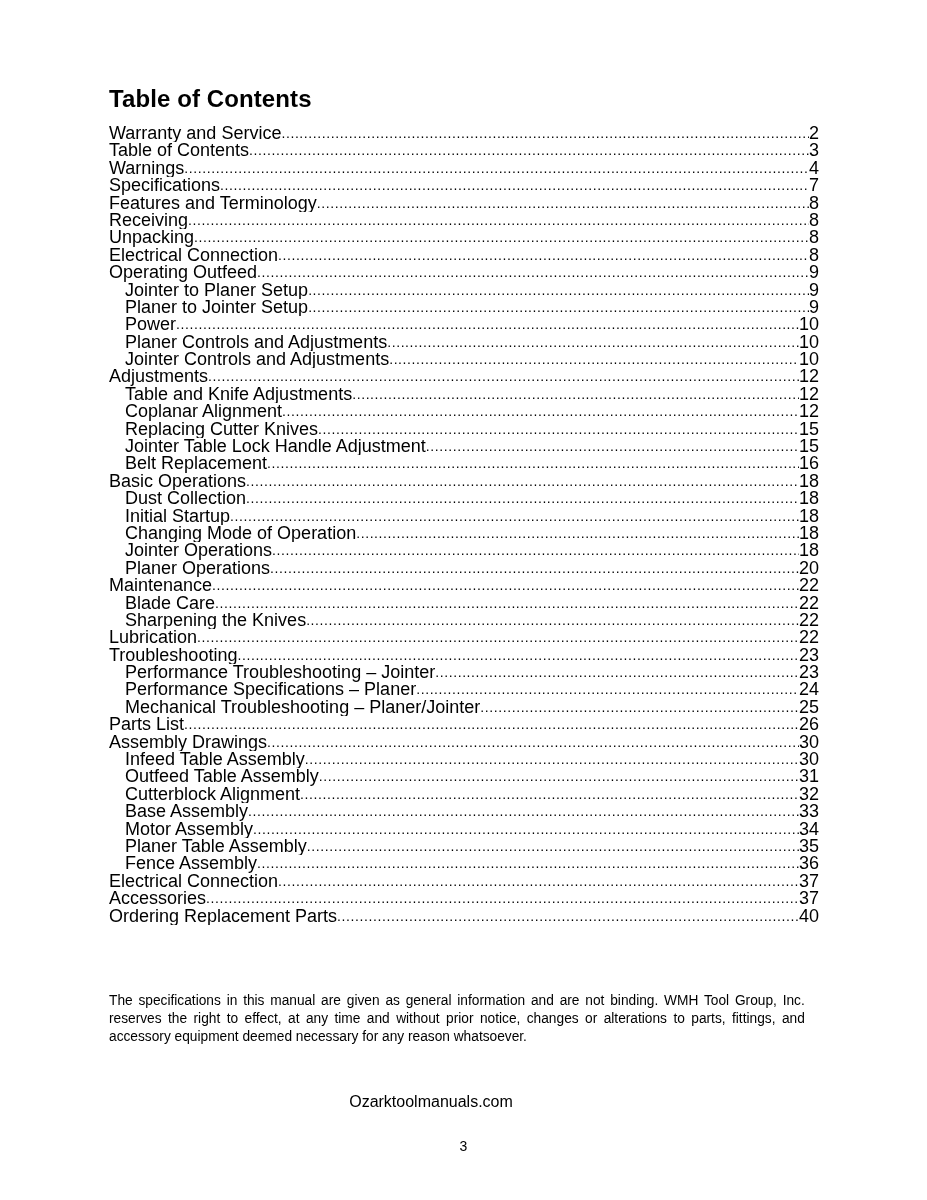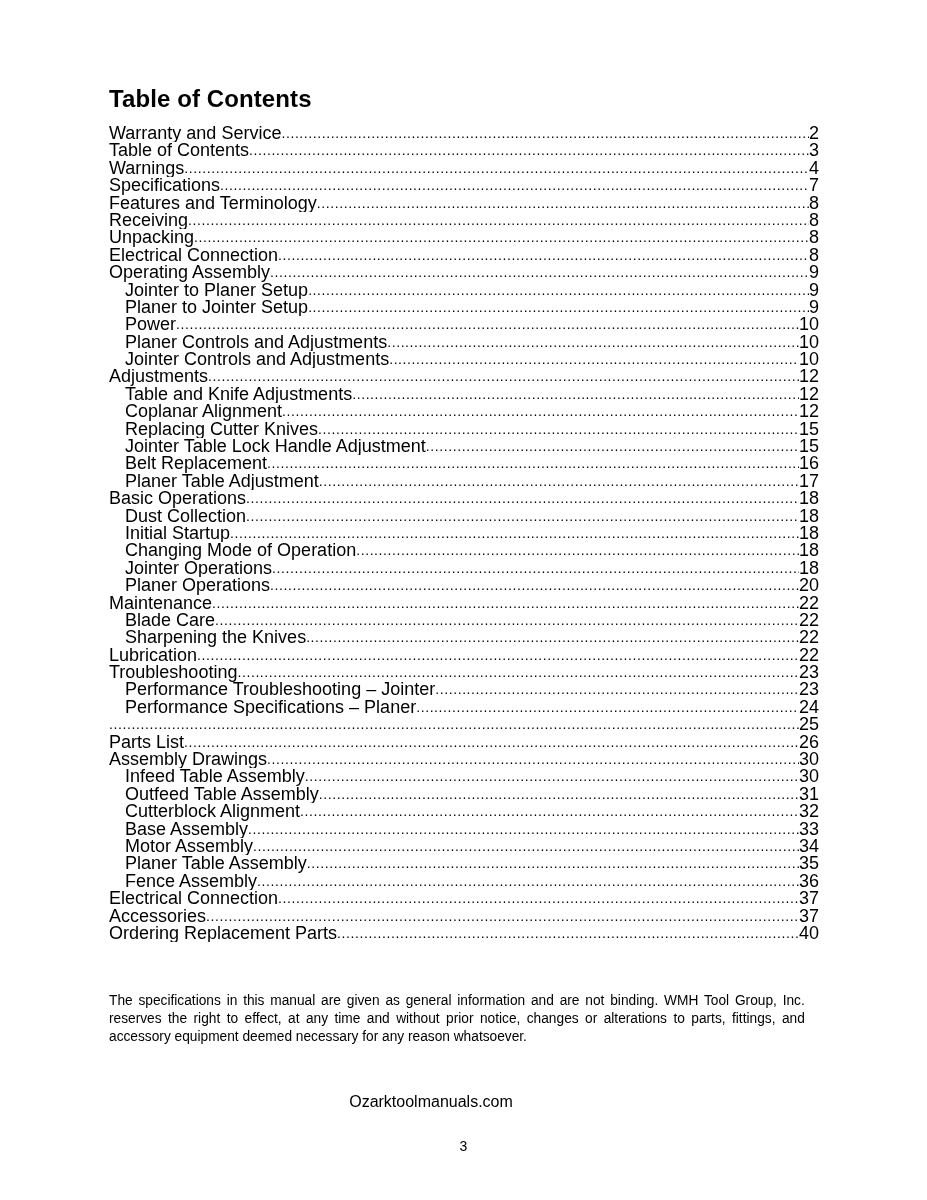--- a/index.html
+++ b/index.html
@@ -80,21 +80,21 @@
         <span class="toc-label">Unpacking</span>
         <span class="toc-leader"></span>
         <span class="toc-page">8</span>
       </li>
       <li class="toc-row">
         <span class="toc-label">Electrical Connection</span>
         <span class="toc-leader"></span>
         <span class="toc-page">8</span>
       </li>
       <li class="toc-row">
-        <span class="toc-label">Operating Assembly</span>
+        <span class="toc-label">Operating Outfeed</span>
         <span class="toc-leader"></span>
         <span class="toc-page">9</span>
       </li>
       <li class="toc-row sub">
         <span class="toc-label">Jointer to Planer Setup</span>
         <span class="toc-leader"></span>
         <span class="toc-page">9</span>
       </li>
       <li class="toc-row sub">
         <span class="toc-label">Planer to Jointer Setup</span>
@@ -139,25 +139,20 @@
       <li class="toc-row sub">
         <span class="toc-label">Jointer Table Lock Handle Adjustment</span>
         <span class="toc-leader"></span>
         <span class="toc-page">15</span>
       </li>
       <li class="toc-row sub">
         <span class="toc-label">Belt Replacement</span>
         <span class="toc-leader"></span>
         <span class="toc-page">16</span>
       </li>
-      <li class="toc-row sub">
-        <span class="toc-label">Planer Table Adjustment</span>
-        <span class="toc-leader"></span>
-        <span class="toc-page">17</span>
-      </li>
       <li class="toc-row">
         <span class="toc-label">Basic Operations</span>
         <span class="toc-leader"></span>
         <span class="toc-page">18</span>
       </li>
       <li class="toc-row sub">
         <span class="toc-label">Dust Collection</span>
         <span class="toc-leader"></span>
         <span class="toc-page">18</span>
       </li>
@@ -210,20 +205,21 @@
         <span class="toc-label">Performance Troubleshooting – Jointer</span>
         <span class="toc-leader"></span>
         <span class="toc-page">23</span>
       </li>
       <li class="toc-row sub">
         <span class="toc-label">Performance Specifications – Planer</span>
         <span class="toc-leader"></span>
         <span class="toc-page">24</span>
       </li>
       <li class="toc-row sub">
+        <span class="toc-label">Mechanical Troubleshooting – Planer/Jointer</span>
         <span class="toc-leader"></span>
         <span class="toc-page">25</span>
       </li>
       <li class="toc-row">
         <span class="toc-label">Parts List</span>
         <span class="toc-leader"></span>
         <span class="toc-page">26</span>
       </li>
       <li class="toc-row">
         <span class="toc-label">Assembly Drawings</span>

